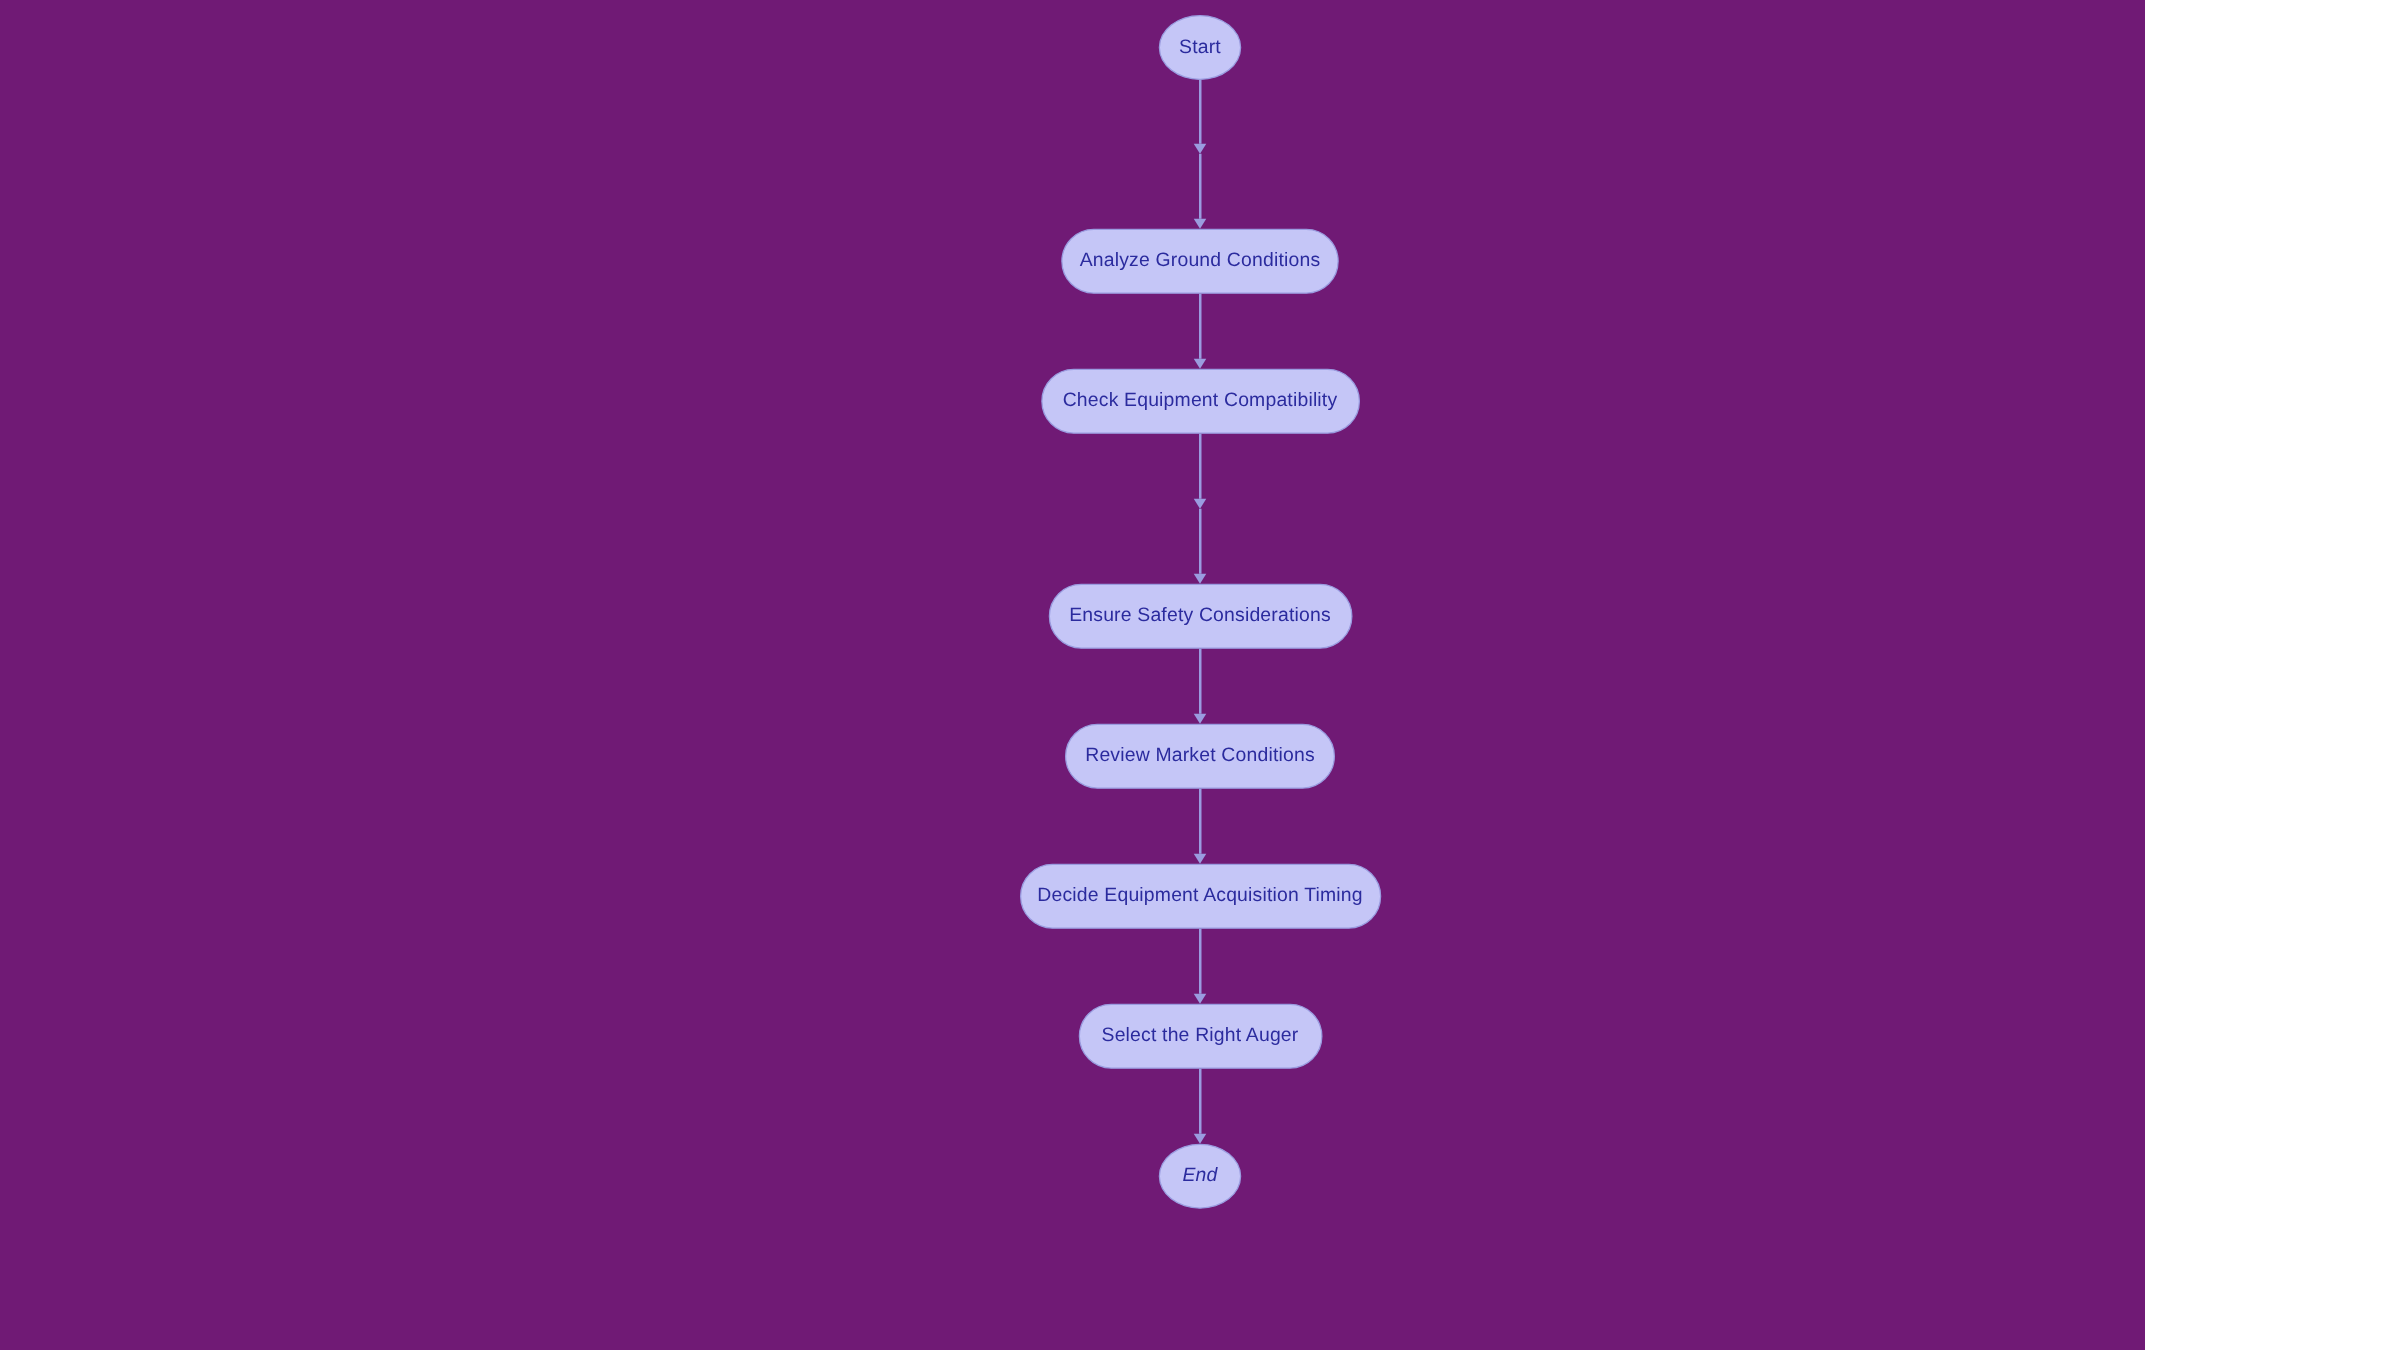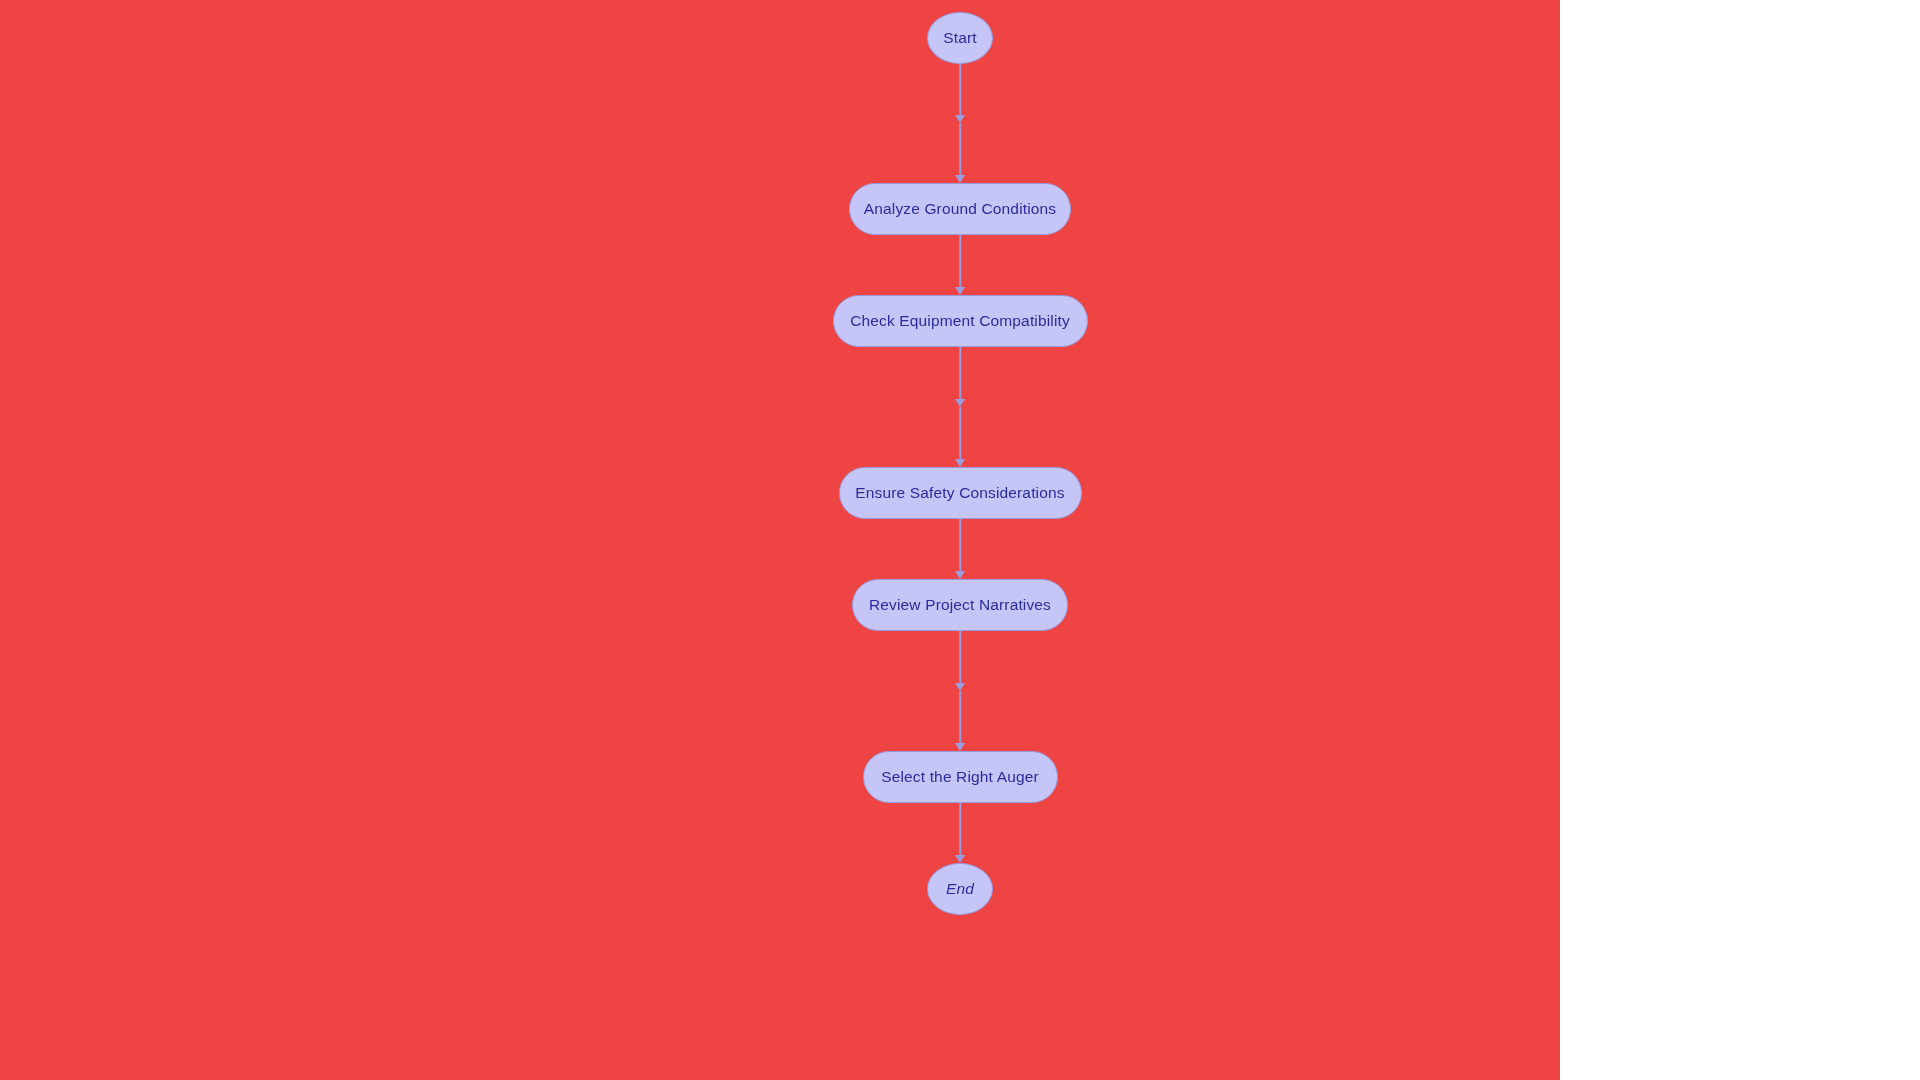--- a/index.html
+++ b/index.html
@@ -9,23 +9,23 @@
     width: 1920px;
     height: 1080px;
     background: #ffffff;
     overflow: hidden;
   }
   body {
     font-family: "Liberation Sans", "DejaVu Sans", sans-serif;
   }
   #flowchart-root {
     position: relative;
-    width: 1560px;
+    width: 1716px;
     height: 1080px;
-    background: #ef4444;
+    background: #701a75;
   }
   .flow-column {
     position: absolute;
     left: 0;
     top: 0;
     width: 1920px;
     height: 1080px;
     display: flex;
     flex-direction: column;
     align-items: center;
@@ -111,25 +111,28 @@
         <div class="arrowhead" style="border-top-color: rgb(154, 156, 224);"></div>
       </div>
       <div class="flow-node" style="width: 243px; height: 52px; text-align: center;">
         <span>Ensure Safety Considerations</span>
       </div>
       <div class="connector" style="height: 60px;">
         <div class="line" style="height: 52px; background: rgb(154, 156, 224);"></div>
         <div class="arrowhead" style="border-top-color: rgb(154, 156, 224);"></div>
       </div>
       <div class="flow-node" style="width: 216px; height: 52px;">
-        <span>Review Project Narratives</span>
+        <span>Review Market Conditions</span>
       </div>
       <div class="connector" style="height: 60px;">
         <div class="line" style="height: 52px; background: rgb(154, 156, 224);"></div>
         <div class="arrowhead" style="border-top-color: rgb(154, 156, 224);"></div>
+      </div>
+      <div class="flow-node" style="width: 289px; height: 52px;">
+        <span>Decide Equipment Acquisition Timing</span>
       </div>
       <div class="connector" style="height: 60px;">
         <div class="line" style="height: 52px; background: rgb(154, 156, 224);"></div>
         <div class="arrowhead" style="border-top-color: rgb(154, 156, 224);"></div>
       </div>
       <div class="flow-node" style="width: 195px; height: 52px;">
         <span>Select the Right Auger</span>
       </div>
       <div class="connector" style="height: 60px;">
         <div class="line" style="height: 52px; background: rgb(154, 156, 224);"></div>

